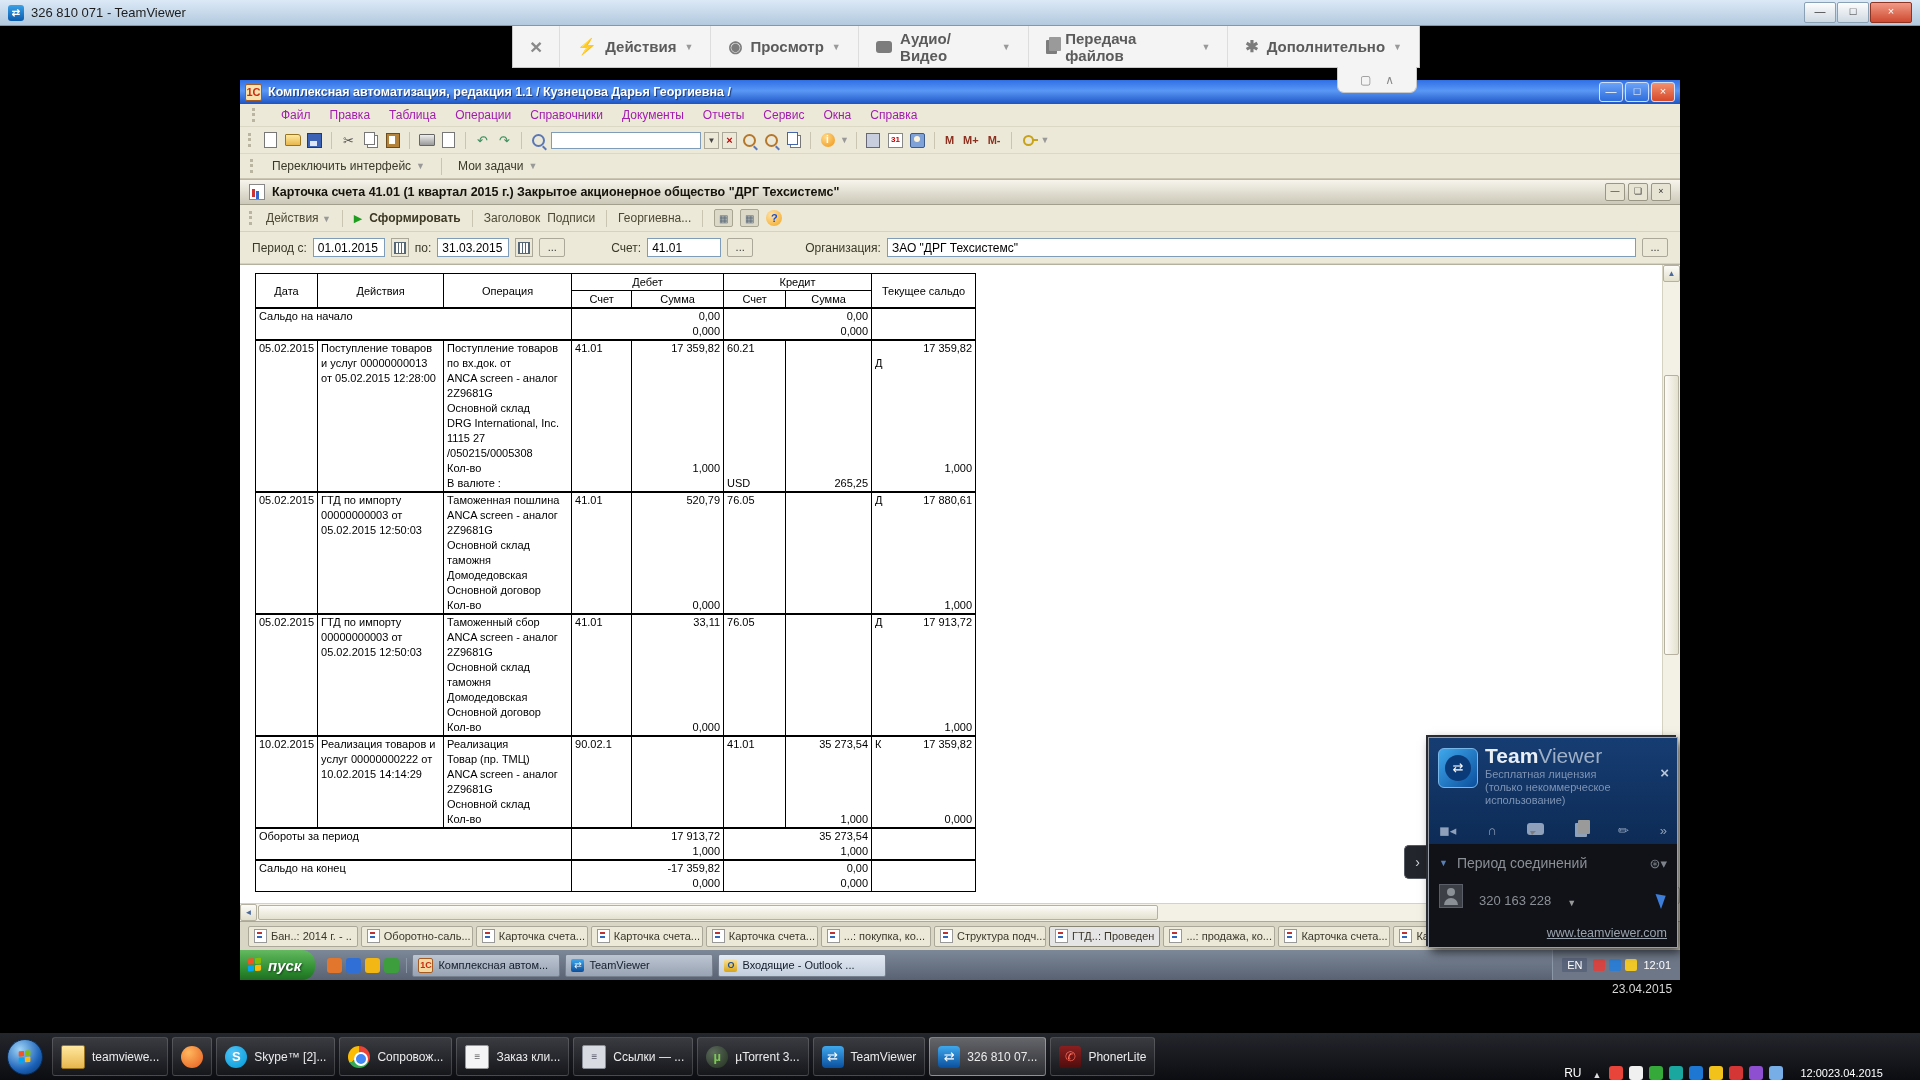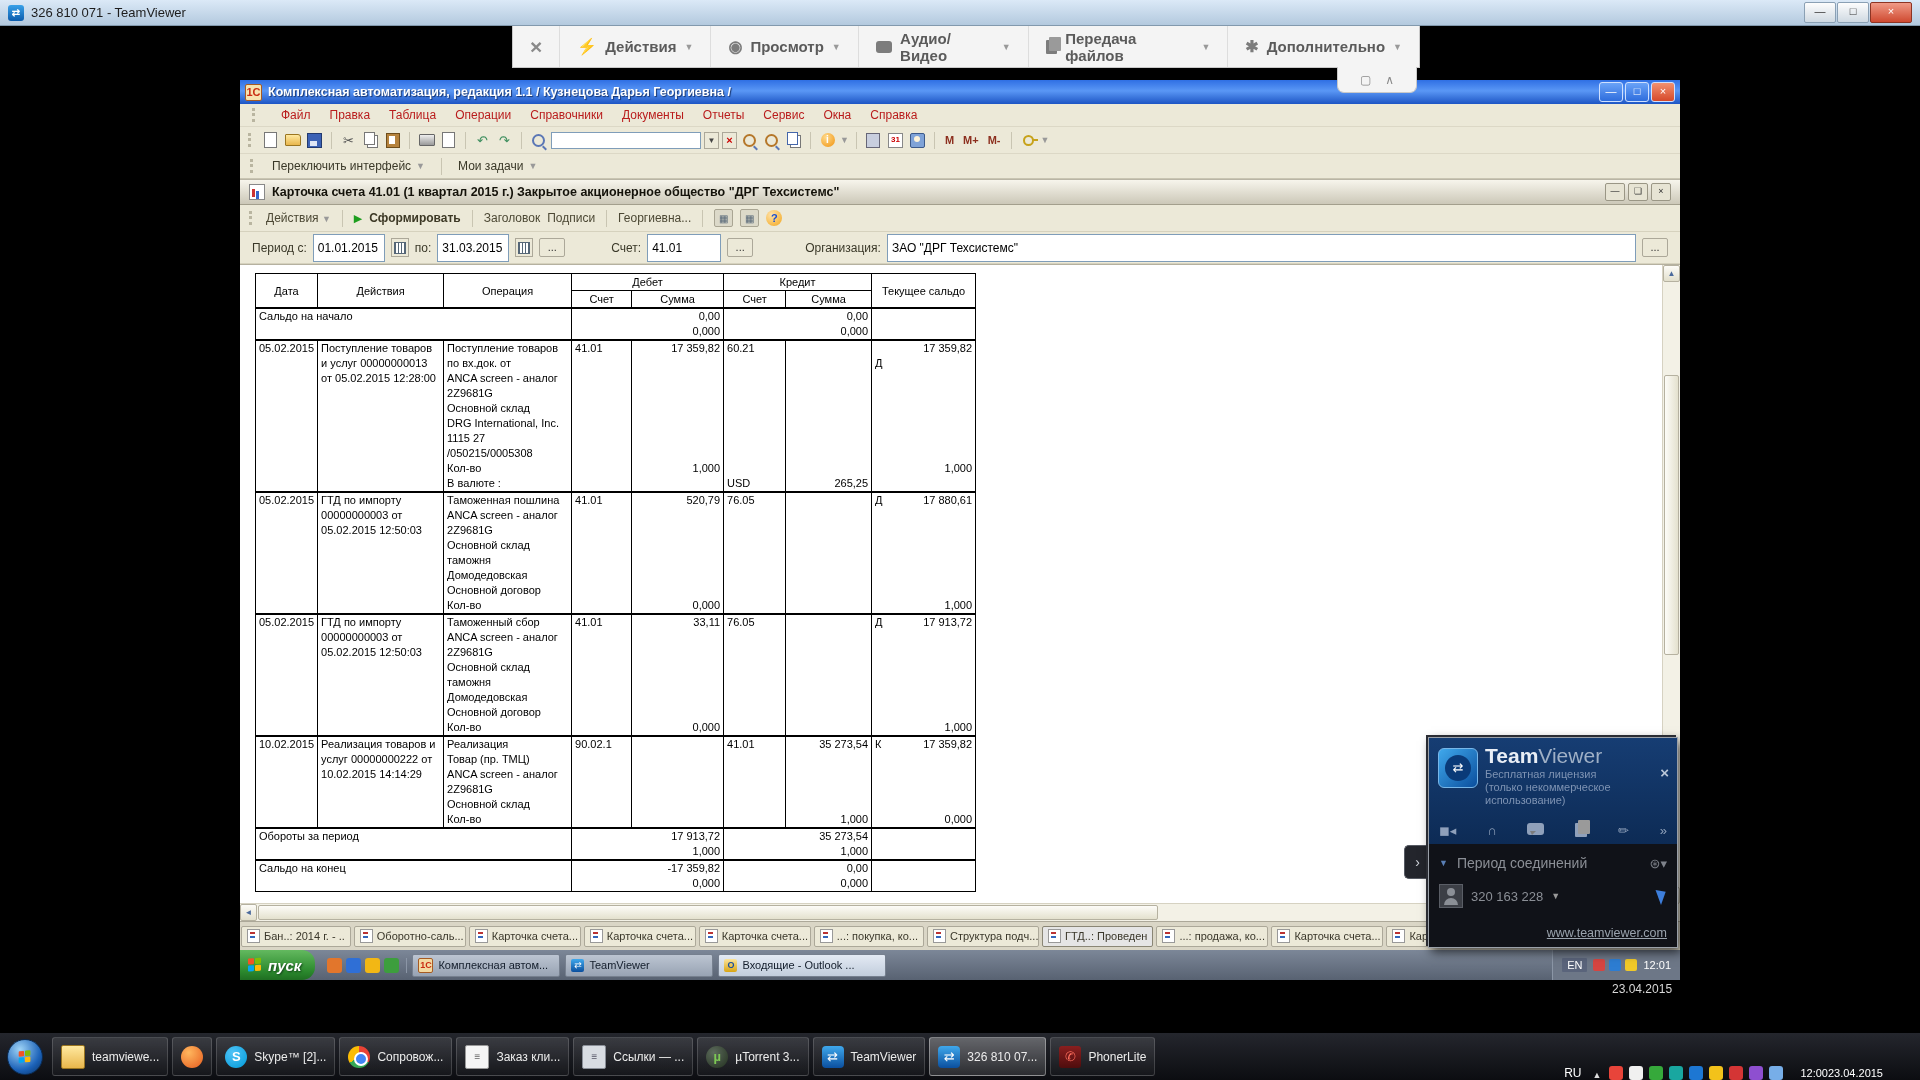--- a/index.html
+++ b/index.html
@@ -38,21 +38,21 @@
   .xp-title{height:24px;flex:0 0 24px;display:flex;align-items:center;gap:6px;padding:0 5px;
     background:linear-gradient(180deg,#2f6fe4 0%,#5a97f5 45%,#1d55c4 100%)}
   .onec-ico{width:15px;height:15px;background:#f7e3b0;border:1px solid #a65b23;border-radius:2px;
     color:#c92c12;font-weight:bold;font-size:11px;line-height:14px;text-align:center}
   .xp-title-text{color:#fff;font-weight:bold;font-size:12.5px;text-shadow:1px 1px 1px #15336e}
   .xp-btns{margin-left:auto;display:flex;gap:2px}
   .xbtn{width:22px;height:18px;border-radius:3px;border:1px solid #cfe0ff;
     background:linear-gradient(#6aa3f8,#2e6ddd);color:#fff;font-size:11px;line-height:16px;text-align:center}
   .xbtn.close{background:linear-gradient(#f2916f,#d6492a)}
   .menubar{height:22px;flex:0 0 22px;display:flex;align-items:center;gap:19px;padding:0 12px;
-    font-size:12px;color:#b91c1c;border-bottom:1px solid #dcd8c6}
+    font-size:12px;color:#a21caf;border-bottom:1px solid #dcd8c6}
   .toolbar1{height:26px;flex:0 0 26px;display:flex;align-items:center;gap:3px;padding:0 8px;border-bottom:1px solid #dcd8c6}
   .toolbar2{height:24px;flex:0 0 24px;display:flex;align-items:center;gap:5px;padding:0 10px;
     font-size:12px;color:#3a3828;border-bottom:1px solid #c9c5b2}
   .grip{width:0;height:14px;border-left:3px dotted #b9b5a0;margin-right:7px}
   .vsep{width:0;height:17px;border-left:1px solid #c9c5b2;margin:0 4px}
   .tico{width:19px;height:18px;display:flex;align-items:center;justify-content:center;font-size:13px;color:#555}
   .ic-page{width:11px;height:14px;background:#fff;border:1px solid #777;display:inline-block}
   .ic-folder{width:14px;height:10px;background:linear-gradient(#ffe9a0,#e8b64c);border:1px solid #9a7520;display:inline-block;border-radius:1px 3px 1px 1px}
   .ic-save{width:13px;height:13px;background:#3c62b5;border:1px solid #233a6e;display:inline-block;position:relative}
   .ic-save::after{content:"";position:absolute;left:2px;bottom:1px;width:7px;height:5px;background:#dfe6f5}
@@ -82,21 +82,21 @@
   .rep-ico::after{content:"";position:absolute;left:2px;bottom:2px;width:3px;height:8px;background:#c33;box-shadow:4px 2px 0 0 #36c}
   .rbtn{width:18px;height:16px;background:#e7e4d4;border:1px solid #9a9685;font-size:9px;line-height:14px;text-align:center;color:#333;border-radius:2px}
   .rep-actions{height:26px;flex:0 0 26px;display:flex;align-items:center;gap:7px;padding:0 9px;
     font-size:12px;color:#4c4834;border-bottom:1px solid #d6d2be}
   .play{color:#1e9e1e;font-size:11px}
   .gen{font-weight:bold;color:#3c3825}
   .abtn-ico{width:17px;height:16px;background:#dcd9c9;border:1px solid #a9a593;border-radius:2px;display:flex;align-items:center;justify-content:center;font-size:10px;color:#567}
   .help{width:16px;height:16px;border-radius:50%;background:radial-gradient(circle at 35% 30%,#ffe2a8,#f2a61c);color:#1b4fd0;font-weight:bold;font-size:11px;line-height:16px;text-align:center}
   .rep-filters{height:31px;flex:0 0 31px;display:flex;align-items:center;gap:6px;padding:0 12px;
     font-size:12px;color:#3a3828;border-bottom:1px solid #d6d2be}
-  .fld{height:28px;background:#fff;border:1px solid #7f9db9;display:flex;align-items:center;
+  .fld{height:19px;background:#fff;border:1px solid #7f9db9;display:flex;align-items:center;
     padding:0 4px;font-size:12px;color:#000;box-sizing:border-box;white-space:nowrap}
   .calbtn{width:18px;height:19px;background:#ece9d8;border:1px solid #aca899;box-sizing:border-box;
     display:flex;align-items:center;justify-content:center;font-size:9px;color:#567}
   .calgrid{width:10px;height:10px;background:
     linear-gradient(#fff,#fff) ,#567;border:1px solid #567;
     background-image:repeating-linear-gradient(90deg,#567 0 1px,#fff 1px 3px),repeating-linear-gradient(#567 0 1px,#fff 1px 3px)}
   .dots{min-width:26px;height:19px;background:#ece9d8;border:1px solid #aca899;box-sizing:border-box;
     font-size:11px;line-height:16px;text-align:center;color:#333;border-radius:2px}
   .rep-body{flex:1 1 auto;background:#fff;position:relative;border-top:1px solid #b5b1a0;overflow:hidden}
   
@@ -111,21 +111,21 @@
   .tl.sal{display:flex;justify-content:space-between}
   
   .vscroll{position:absolute;top:0;right:0;width:17px;bottom:17px;background:#f3f1e6;border-left:1px solid #d6d2c2}
   .hscroll{position:absolute;left:0;right:17px;bottom:0;height:17px;background:#f3f1e6;border-top:1px solid #d6d2c2;display:flex}
   .sarr{width:17px;height:17px;background:linear-gradient(#fdfcf8,#e2dfcc);border:1px solid #b5b1a0;box-sizing:border-box;
     font-size:8px;line-height:15px;text-align:center;color:#4b6a9c;border-radius:2px;flex:0 0 17px}
   .vthumb{position:absolute;left:1px;top:110px;width:15px;height:280px;background:linear-gradient(90deg,#fdfcf8,#e4e1ce);border:1px solid #b5b1a0;border-radius:2px;box-sizing:border-box}
   .hthumb{margin:0 1px;width:900px;height:15px;background:linear-gradient(#fdfcf8,#e4e1ce);border:1px solid #b5b1a0;border-radius:2px;box-sizing:border-box;align-self:center}
   .scorner{position:absolute;right:0;bottom:0;width:17px;height:17px;background:#ece9d8}
   
-  .mdi{height:28px;flex:0 0 28px;background:#dad6c6;border-top:1px solid #aca899;display:flex;align-items:center;gap:3px;padding:0 1px;overflow:hidden}
+  .mdi{height:28px;flex:0 0 28px;background:#dad6c6;border-top:1px solid #aca899;display:flex;align-items:center;gap:3px;padding:0 8px;overflow:hidden}
   .mdib{height:21px;background:#ece9d8;border:1px solid #aca899;border-radius:2px;display:flex;align-items:center;
     gap:4px;padding:0 5px;font-size:11px;color:#3a372a;white-space:nowrap;overflow:hidden;max-width:112px;flex:0 0 auto;box-sizing:border-box}
   .mdib.active{background:#e5e5e5;border-color:#8a8675}
   .mdii{width:11px;height:12px;background:#fff;border:1px solid #999;flex:0 0 11px;position:relative}
   .mdii::after{content:"";position:absolute;left:2px;top:2px;width:5px;height:2px;background:#b33;box-shadow:0 4px 0 0 #36b}
   
   .xp-task{height:30px;flex:0 0 30px;background:linear-gradient(#7c8798,#586272);display:flex;align-items:center;gap:5px}
   .start{height:30px;background:linear-gradient(#63b95f,#2c8a2e 70%,#1f6e22);border-radius:0 13px 13px 0;
     color:#fff;font-weight:bold;font-style:italic;font-size:15px;display:flex;align-items:center;gap:6px;
     padding:0 14px 0 8px;text-shadow:1px 1px 2px #14421a;flex:0 0 auto}
@@ -151,21 +151,21 @@
     border:1px solid #77b6e8;display:flex;align-items:center;justify-content:center;position:absolute;left:9px;top:10px}
   .tvp-logo i{width:26px;height:26px;border-radius:50%;background:#0a3a78;color:#fff;font-style:normal;
     font-size:13px;line-height:26px;text-align:center;display:block}
   .tvp-brand{position:absolute;left:56px;top:6px;font-size:21px}
   .tvp-brand b{color:#e9eef5}.tvp-brand span{color:#9fb0c6;font-weight:normal}
   .tvp-lic{position:absolute;left:56px;top:30px;width:150px;font-size:11px;line-height:13px;color:#7e93b3}
   .tvp-x{position:absolute;right:8px;top:26px;color:#b9c6d8;font-size:15px;font-weight:bold}
   .tvp-icons{position:absolute;left:10px;bottom:6px;right:10px;display:flex;justify-content:space-between;color:#8fa0ba;font-size:13px}
   .tvp-sec{display:flex;align-items:center;gap:9px;padding:11px 10px 5px;color:#8b8f96;font-size:14px}
   .tvp-sec .gear{margin-left:auto;font-size:13px;color:#7e828a}
-  .tvp-contact{display:flex;align-items:center;gap:8px;padding:8px 10px;color:#8b8f96;font-size:13px}
+  .tvp-contact{display:flex;align-items:flex-end;gap:16px;padding:8px 10px;color:#8b8f96;font-size:13px}
   .avatar{width:22px;height:22px;background:#3c3f46;border:1px solid #5a5e66;position:relative}
   .avatar::before{content:"";position:absolute;left:7px;top:3px;width:8px;height:8px;border-radius:50%;background:#8b8f96}
   .avatar::after{content:"";position:absolute;left:4px;bottom:2px;width:14px;height:7px;border-radius:7px 7px 0 0;background:#8b8f96}
   .cursor{margin-left:auto;width:0;height:0;border-left:9px solid #3d7edb;border-top:5px solid transparent;border-bottom:11px solid transparent;transform:rotate(-20deg)}
   .tvp-link{position:absolute;right:10px;bottom:7px;color:#9aa3ad;font-size:12.5px;text-decoration:underline}
   .tvp-tab{position:absolute;left:1404px;top:845px;width:25px;height:32px;background:#23252c;border:1px solid #565a63;
     border-right:none;border-radius:5px 0 0 5px;color:#cfd3da;display:flex;align-items:center;justify-content:center;font-size:14px;z-index:6}
   
   .win7{position:absolute;left:0;top:1032px;width:1920px;height:48px;background:linear-gradient(#24262d,#0c0d11);
     border-top:1px solid #000;display:flex;align-items:stretch;box-sizing:border-box;z-index:7}

